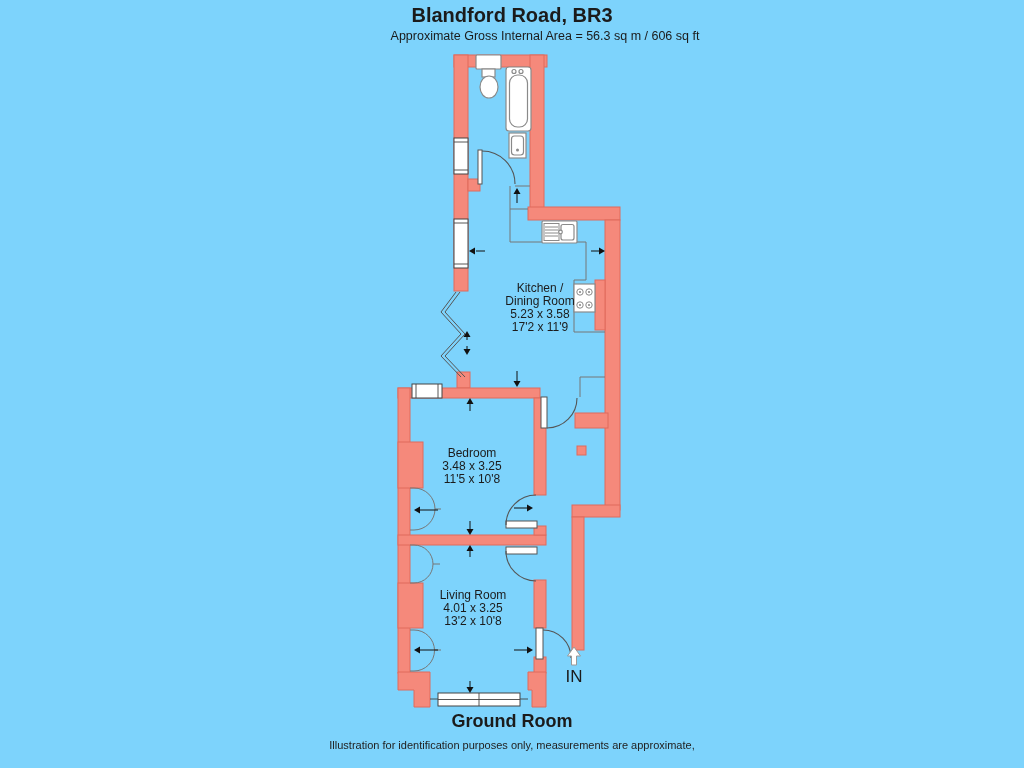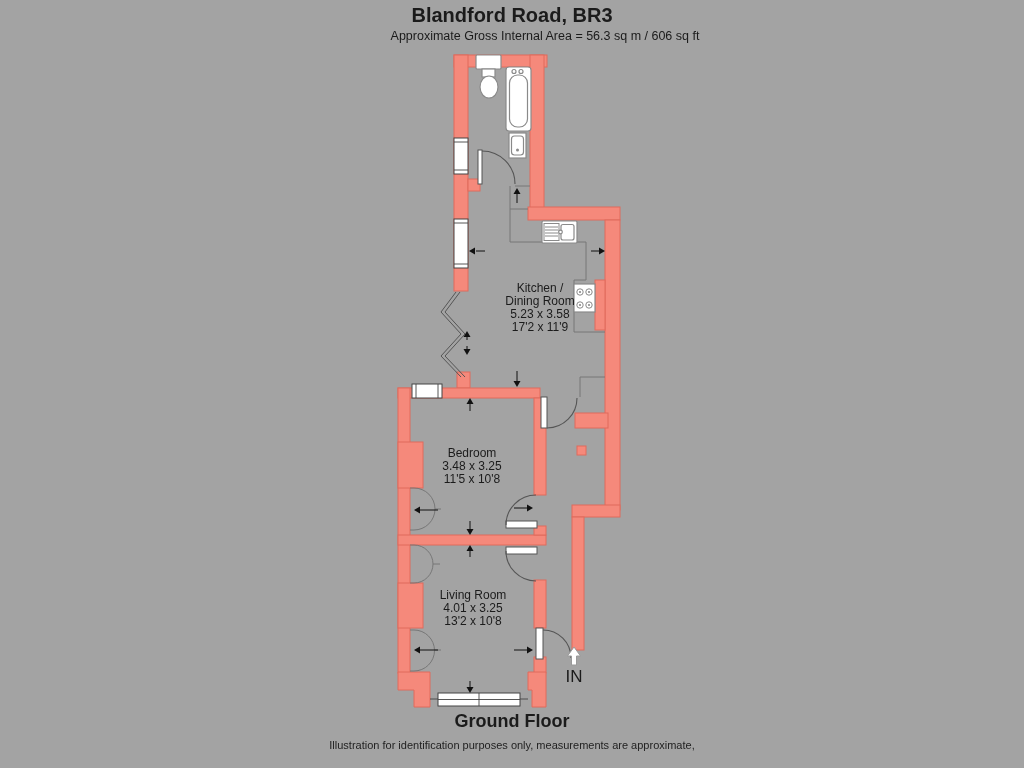--- a/index.html
+++ b/index.html
@@ -1,16 +1,16 @@
 <!DOCTYPE html>
 <html style="--wall: #F5897B; --wall-outline: #E06A5C; --line: #555555; --text: #1B1B1B;"><head>
 <meta charset="utf-8">
 <style>
   html,body{margin:0;padding:0;background:#fff;}
-  .page{position:relative;width:1024px;height:768px;background:#a3a3a3;overflow:hidden;
+  .page{position:relative;width:1024px;height:768px;background:#7dd3fc;overflow:hidden;
         font-family:"Liberation Sans",sans-serif;color:#1b1b1b;}
   .hdr-title{position:absolute;top:0;left:0;width:1024px;text-align:center;
              font-size:20px;font-weight:bold;line-height:30px;}
   .hdr-sub{position:absolute;top:29px;left:0;width:1024px;text-align:center;font-size:12.5px;padding-left:33px;}
   .floor-label{position:absolute;top:711px;left:0;width:1024px;text-align:center;
                font-size:18px;font-weight:bold;}
   .footer{position:absolute;top:739px;left:0;width:1024px;text-align:center;
           font-size:11px;line-height:13px;color:#222;}
   svg.plan{position:absolute;left:0;top:0;}
   .wall{fill:var(--wall,#F5897B);stroke:var(--wall-outline,#E06A5C);stroke-width:1;}
@@ -236,19 +236,19 @@
       <text class="lbl" x="472" y="457">Bedroom</text>
       <text class="lbl" x="472" y="470">3.48 x 3.25</text>
       <text class="lbl" x="472" y="483">11'5 x 10'8</text>
 
       <text class="lbl" x="473" y="599">Living Room</text>
       <text class="lbl" x="473" y="612">4.01 x 3.25</text>
       <text class="lbl" x="473" y="625">13'2 x 10'8</text>
     </g>
   </svg>
 
-  <div class="floor-label">Ground Floor</div>
+  <div class="floor-label">Ground Room</div>
 
   <div class="footer">
     <div>Illustration for identification purposes only, measurements are approximate,</div>
   </div>
 
 </div>
 
 </body></html>

